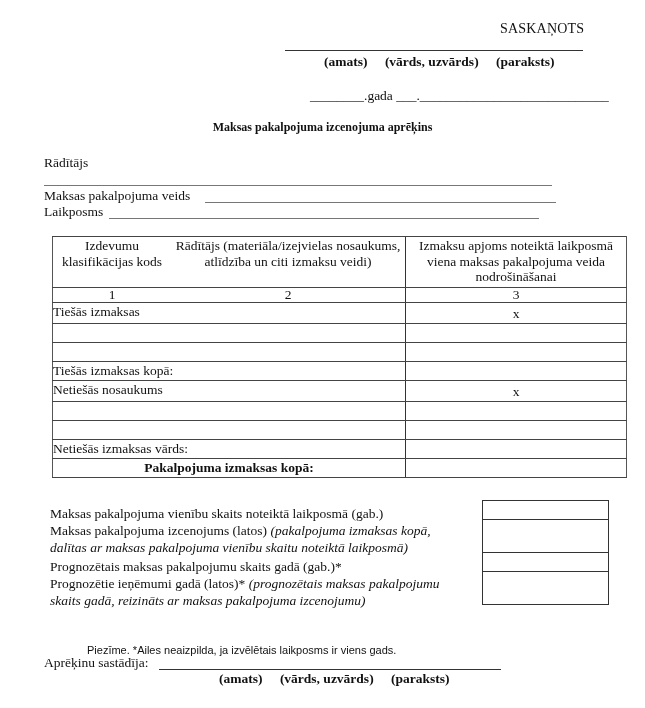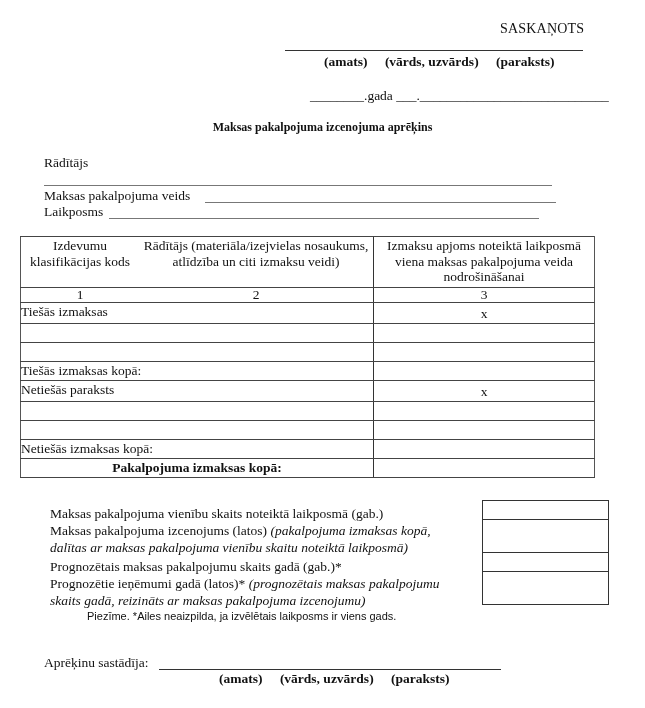--- a/index.html
+++ b/index.html
@@ -12,21 +12,21 @@
     .line { position: absolute; height: 0; border-top: 1px solid #333; }
     .line.light { border-top-color: #777; }
     .approved { left: 500px; top: 21px; font-size: 14px; letter-spacing: 0.2px; }
     .sig-labels { font-size: 13.5px; }
     .sig-labels span { margin-right: 14px; font-weight: bold; }
     .title { left: 0; width: 645px; top: 120px; text-align: center; font-weight: bold; font-size: 12px; }
     .field-label { font-size: 13.5px; }
 
     
     table.cost {
-      position: absolute; left: 20px; top: 236px; width: 574px;
+      position: absolute; left: 52px; top: 236px; width: 574px;
       border-collapse: collapse; table-layout: fixed;
       font-size: 13.5px;
     }
     table.cost td {
       border-top: 1.5px solid #444; border-bottom: 1.5px solid #444;
       padding: 0; height: 18px; line-height: 18px; vertical-align: top;
     }
     table.cost td.c12 { border-left: 1.5px solid #555; }
     table.cost td.c3 { border-left: 1.5px solid #333; border-right: 1.5px solid #555; text-align: center; }
     table.cost tr.head td { height: 49px; line-height: 15.5px; text-align: center; padding-top: 1px; }
@@ -39,21 +39,21 @@
 
     
     .summary { left: 50px; top: 505px; font-size: 13.5px; line-height: 17px; white-space: normal; width: 420px; }
     .summary div { white-space: nowrap; }
     .summary .it { font-style: italic; }
     table.boxes {
       position: absolute; left: 482px; top: 500px; width: 127px;
       border-collapse: collapse;
     }
     table.boxes td { border: 1.5px solid #333; padding: 0; }
-    .note { left: 87px; top: 610px; font-family: "Liberation Sans", "DejaVu Sans", sans-serif; font-size: 11px; }
+    .note { left: 87px; top: 644px; font-family: "Liberation Sans", "DejaVu Sans", sans-serif; font-size: 11px; }
     .compiled { left: 44px; top: 655px; font-size: 13.5px; }
   </style>
 </head>
 <body>
 
 <div class="abs approved">SASKAŅOTS</div>
 <div class="line" style="left:285px; top:50px; width:298px;"></div>
 <div class="abs sig-labels" style="left:324px; top:54px;">
   <span>(amats)</span>
   <span>(vārds, uzvārds)</span>
@@ -101,33 +101,33 @@
   </tr>
   <tr>
     <td class="c12 rowlabel"></td>
     <td class="c3"></td>
   </tr>
   <tr>
     <td class="c12 rowlabel">Tiešās izmaksas kopā:</td>
     <td class="c3"></td>
   </tr>
   <tr>
-    <td class="c12 rowlabel">Netiešās paraksts</td>
+    <td class="c12 rowlabel">Netiešās nosaukums</td>
     <td class="c3"><span class="xmark">x</span></td>
   </tr>
   <tr>
     <td class="c12 rowlabel"></td>
     <td class="c3"></td>
   </tr>
   <tr>
     <td class="c12 rowlabel"></td>
     <td class="c3"></td>
   </tr>
   <tr>
-    <td class="c12 rowlabel">Netiešās izmaksas kopā:</td>
+    <td class="c12 rowlabel">Netiešās izmaksas vārds:</td>
     <td class="c3"></td>
   </tr>
   <tr>
     <td class="c12 rowlabel bold">Pakalpojuma izmaksas kopā:</td>
     <td class="c3"></td>
   </tr>
 </tbody>
   </table>
 
 <div class="abs summary">

